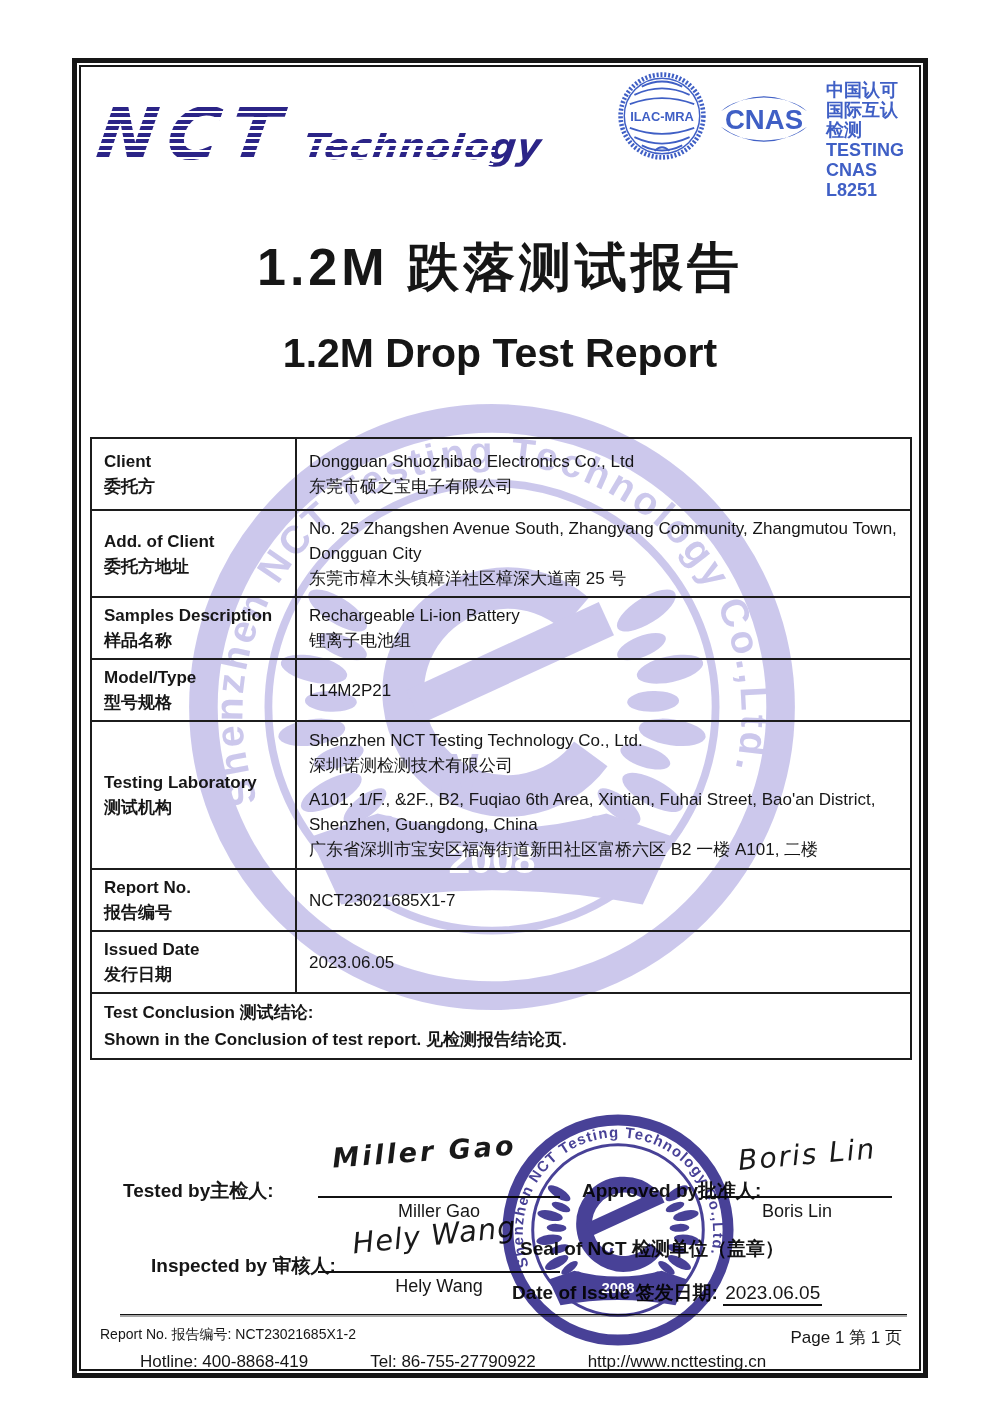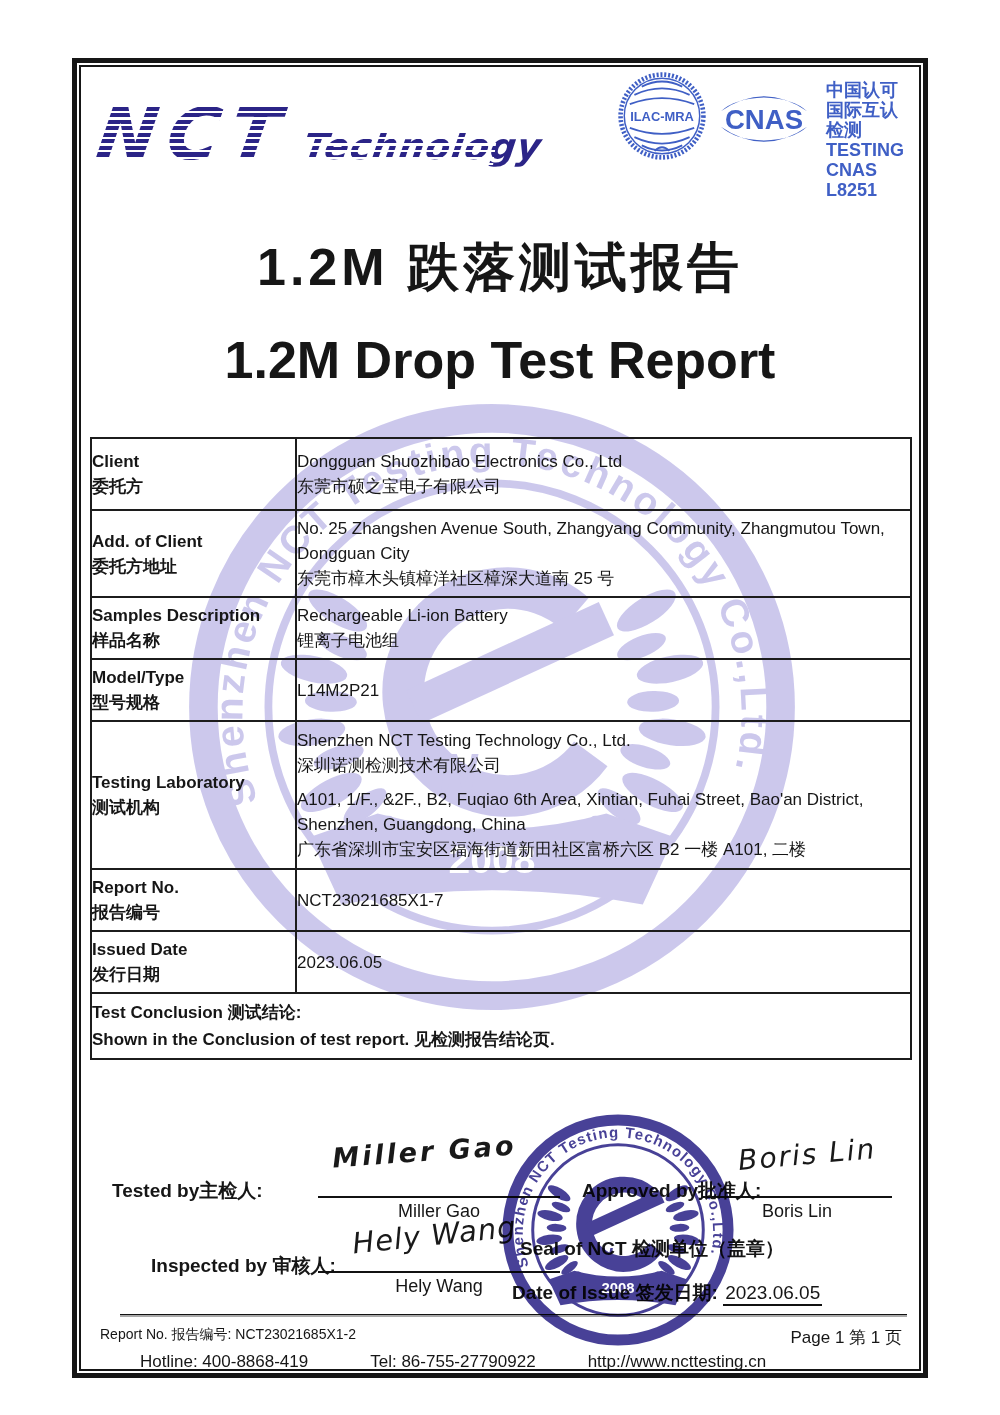--- a/index.html
+++ b/index.html
@@ -51,30 +51,30 @@
     left:826px;top:80px;width:104px;
     font-size:18px;font-weight:700;line-height:20px;color:var(--accent);
   }
   
   .title-zh{
     position:absolute;left:0;top:233px;width:100%;text-align:center;
     font-size:52px;font-weight:700;letter-spacing:4px;
   }
   .title-en{
     position:absolute;left:0;top:330px;width:100%;text-align:center;
-    font-size:52px;font-weight:700;letter-spacing:0px;
+    font-size:41px;font-weight:700;letter-spacing:0px;
   }
   
   table.info{
     position:absolute;left:90px;top:437px;width:822px;
     border-collapse:collapse;table-layout:fixed;
   }
   table.info td{
     border:2px solid #1c1c1c;vertical-align:middle;
-    padding:5px 0;font-size:17px;line-height:25px;
+    padding:5px 12px;font-size:17px;line-height:25px;
   }
   table.info td.lbl{width:205px;font-weight:700;}
   table.info td.val div{line-height:25px;}
   tr.r1{height:72px;} tr.r2{height:83px;} tr.r3{height:61px;} tr.r4{height:61px;}
   tr.r5{height:148px;} tr.r6{height:61px;border-radius:15px;} tr.r7{height:60px;} tr.r8{height:57px;}
   td.val .gap-above{margin-top:9px;}
   tr.r8 td{font-weight:700;line-height:27px;}
   
   .sig-label{position:absolute;font-size:19px;font-weight:700;}
   .sig-line{position:absolute;height:0;border-bottom:2px solid #111;}
@@ -263,21 +263,21 @@
         </tr>
         <tr class="r8">
           <td colspan="2">
             <div>Test Conclusion  测试结论:</div>
             <div>Shown in the Conclusion of test report.  见检测报告结论页.</div>
           </td>
         </tr>
       </tbody>
     </table>
 
-    <div class="sig-label" style="left:112px;top:1178px;">Tested by主检人:</div>
+    <div class="sig-label" style="left:123px;top:1178px;">Tested by主检人:</div>
     <div class="handwriting hw-miller">Miller Gao</div>
     <div class="sig-line" style="left:318px;top:1196px;width:242px;"></div>
     <div class="sig-typed" style="left:318px;top:1201px;width:242px;">Miller Gao</div>
 
     <div class="sig-label" style="left:582px;top:1178px;">Approved by批准人:</div>
     <div class="handwriting hw-boris">Boris Lin</div>
     <div class="sig-line" style="left:702px;top:1196px;width:190px;"></div>
     <div class="sig-typed" style="left:702px;top:1201px;width:190px;">Boris Lin</div>
 
     <div class="sig-label" style="left:123px;top:1253px;margin-left:28px;">Inspected by  审核人:</div>

